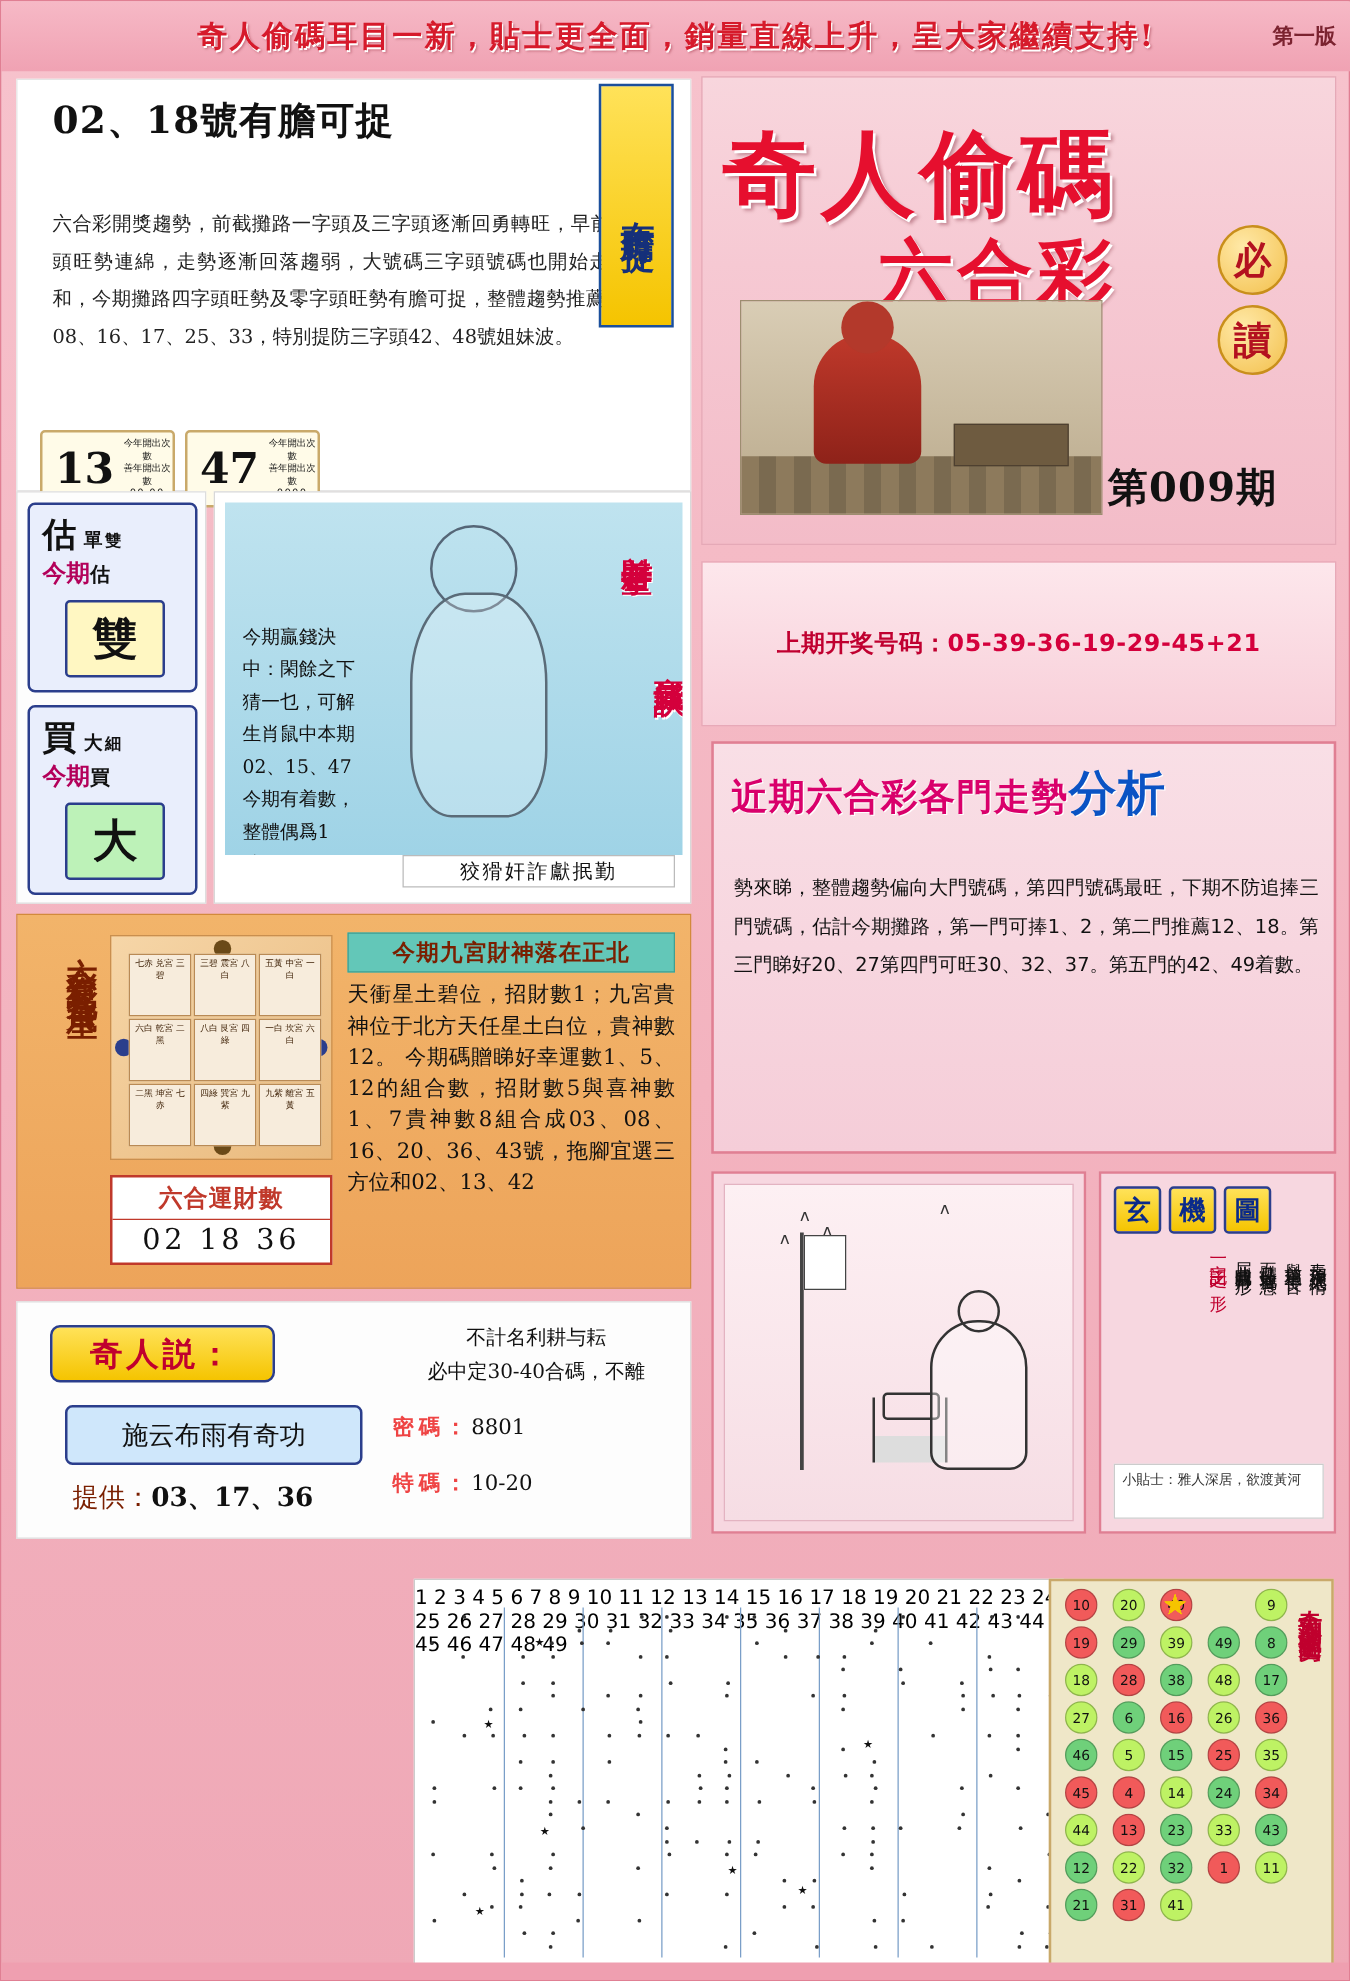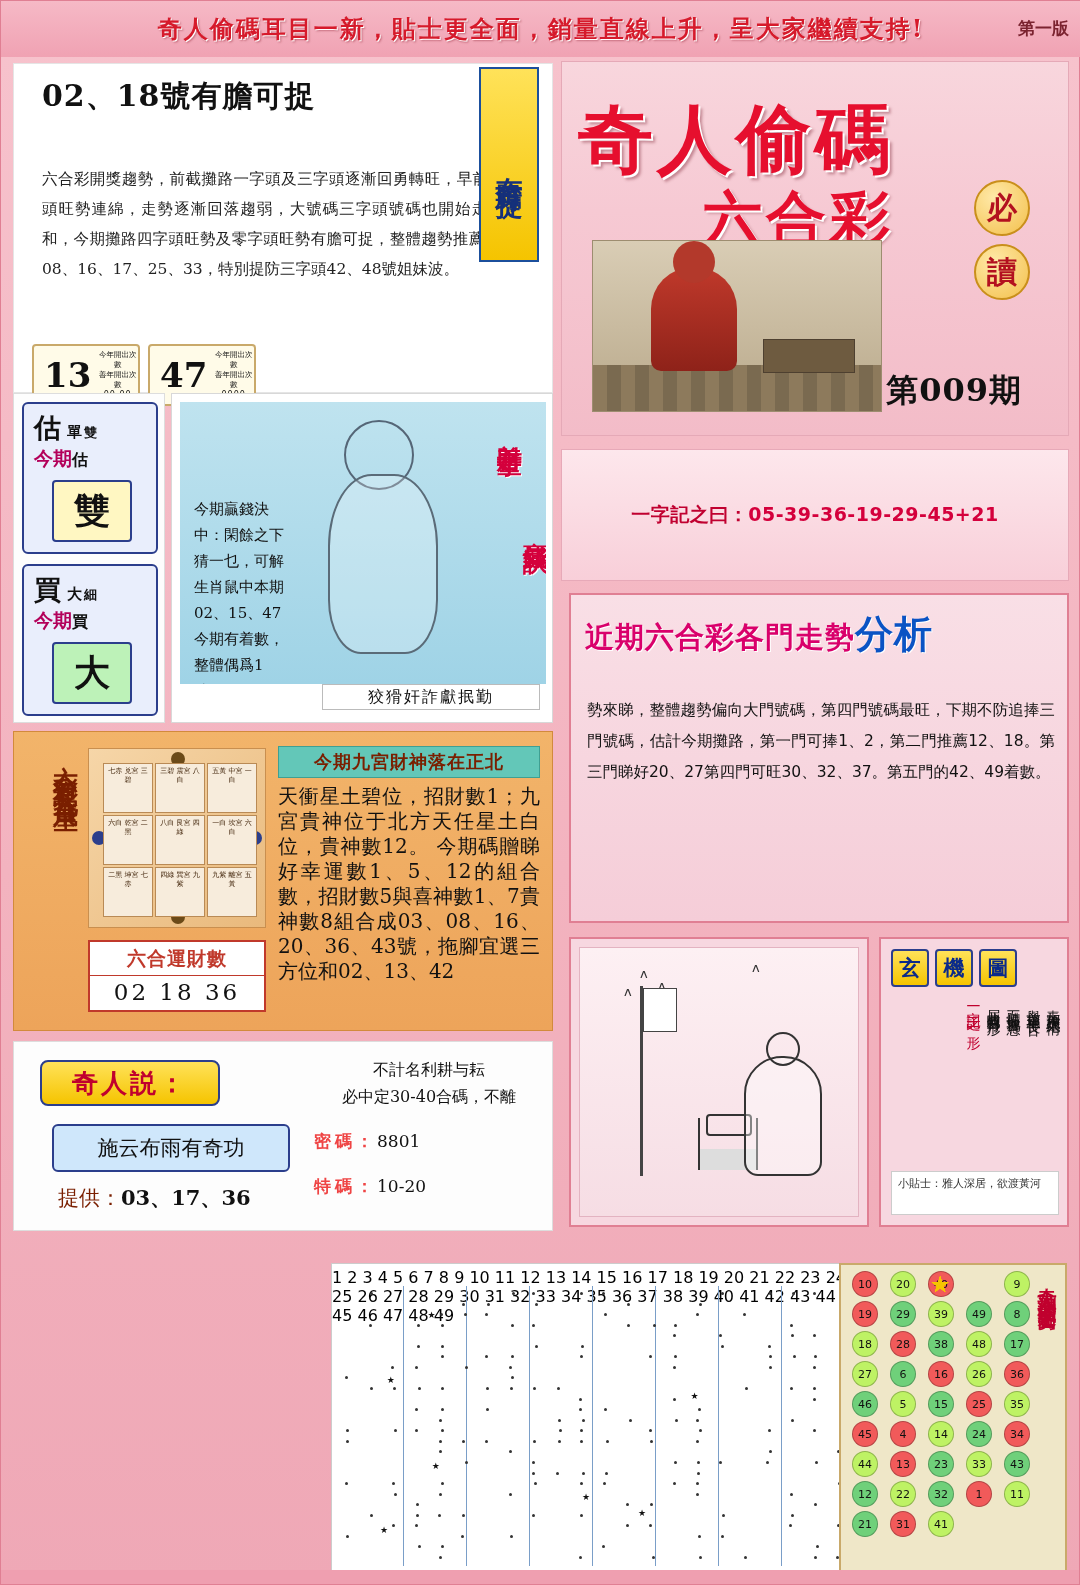--- a/index.html
+++ b/index.html
@@ -287,21 +287,21 @@
     position:absolute; left:264px; top:14px; width:262px; height:272px;
   }
   .nine-head {
     background:#63c7b8; color:#7a1f00;
     font-family:"DejaVu Serif", serif; font-size:18px; font-weight:bold;
     text-align:center; padding:3px 0; letter-spacing:1px;
     border:1px solid #3f9f92;
   }
   .nine-body {
     margin-top:6px;
-    font-family:"DejaVu Serif", serif; font-size:20px; line-height:25px;
+    font-family:"DejaVu Serif", serif; font-size:17px; line-height:25px;
     color:#111; text-align:justify;
   }
 
   
   .says-panel {
     position:absolute; left:12px; top:1040px; width:540px; height:190px;
     background:#fdfdfd; border:1px solid #ddd;
   }
   .says-badge {
     position:absolute; left:26px; top:18px; width:180px; height:46px;
@@ -528,21 +528,21 @@
       <div class="floor"></div>
       <div class="figure"></div>
       <div class="head"></div>
       <div class="table"></div>
     </div>
     <div class="issue">第009期</div>
   </div>
 
   <div class="draw-strip">
     <div class="draw-text">
-      <span class="lead">一字記之曰：</span><span>05-39-36-19-29-45+21</span>
+      <span class="lead">上期开奖号码：</span><span>05-39-36-19-29-45+21</span>
     </div>
   </div>
 
   <div class="guess-panel">
     <div class="gp-card top">
       <div class="gp-title">
         <span class="gp-big">估</span><span class="gp-small">單</span><span class="gp-small2">雙</span>
       </div>
       <div class="gp-line2">
         <span>今期</span><span class="tag">估</span>

